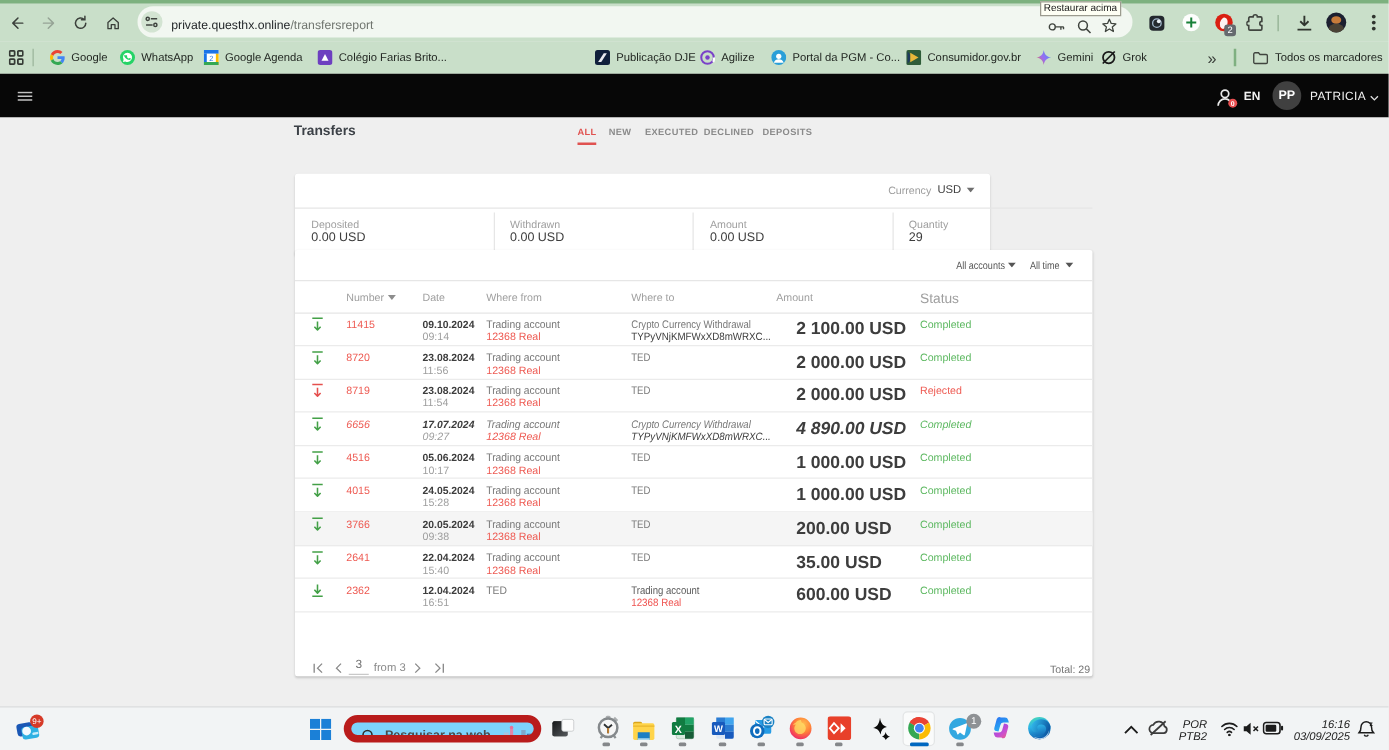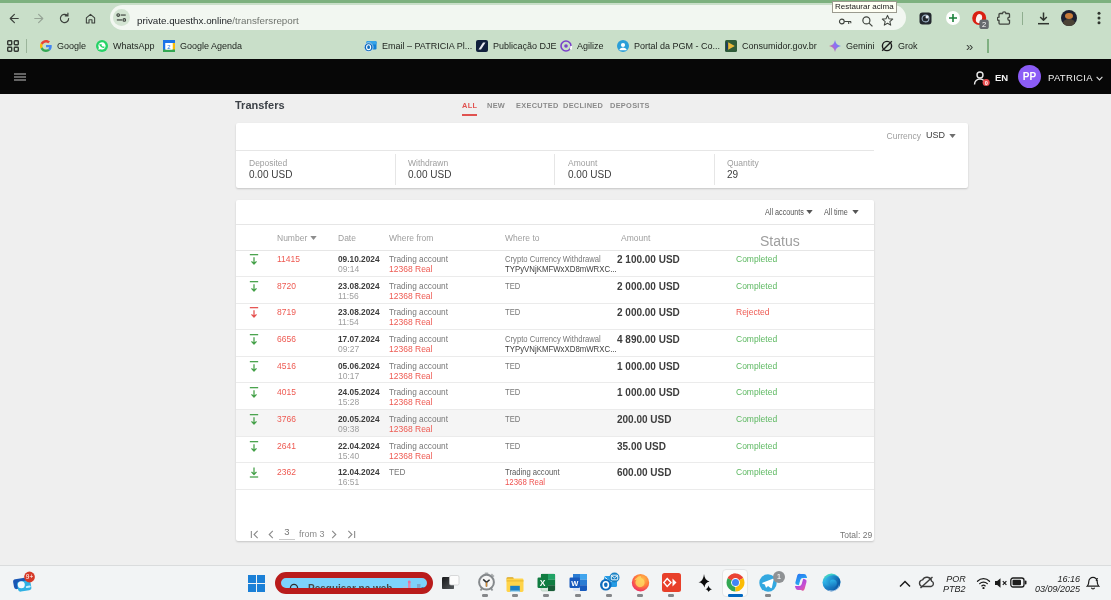--- a/index.html
+++ b/index.html
@@ -30,21 +30,21 @@
 
   
   .trow { position:absolute; left:0; width:638px; height:27px; border-bottom:1px solid #ebebeb; }
   .c-num { position:absolute; left:41px; top:4px; font-size:8.5px; color:#ee5a52; }
   .c-d1 { position:absolute; left:102px; top:4px; font-size:8.3px; font-weight:bold; color:#3d3d3d; }
   .c-d2 { position:absolute; left:102px; top:14px; font-size:8.5px; color:#9e9e9e; }
   .c-f1 { position:absolute; left:153px; top:4px; font-size:8.8px; color:#787878; transform:scaleX(0.94); transform-origin:0 0; }
   .c-f2 { position:absolute; left:153px; top:14px; font-size:8.5px; color:#ee5a52; }
   .c-t1 { position:absolute; left:269px; top:4px; font-size:8.8px; color:#787878; transform:scaleX(0.87); transform-origin:0 0; }
   .c-t2 { position:absolute; left:269px; top:14px; font-size:8.5px; color:#3d3d3d; transform:scaleX(0.92); transform-origin:0 0; }
-  .c-am { position:absolute; left:381px; top:4px; font-size:10px; font-weight:bold; color:#3d3d3d; }
+  .c-am { position:absolute; left:401px; top:4px; font-size:14px; font-weight:bold; color:#3d3d3d; }
   .c-st { position:absolute; left:500px; top:4px; font-size:8.5px; color:#5cb860; }
   .c-st.rej { color:#ee5a52; }
   .ticon { position:absolute; left:13px; top:3px; }
 
   
   #taskbar { left:0; top:565px; width:1111px; height:35px; background:#f2f4f5; border-top:1px solid #dadcdd; }
   .tbtxt { position:absolute; font-size:9px; color:#1c1c1c;font-style:italic; }
 </style>
 </head>
 <body>
@@ -165,30 +165,27 @@
           <rect x="0" y="0" width="12" height="12" fill="#fff"></rect>
           <path d="M0 0 H12 V3 H0 Z" fill="#1a73e8"></path>
           <path d="M0 3 H2.5 V12 H0 Z" fill="#1a73e8"></path>
           <path d="M9.5 3 H12 V12 H9.5 Z" fill="#fbbc04"></path>
           <path d="M0 9.5 H12 V12 H0 Z" fill="#34a853"></path>
           <rect x="2.5" y="3" width="7" height="6.5" fill="#fff"></rect>
           <text x="6" y="8.6" font-size="6" fill="#1a73e8" text-anchor="middle" font-family="Liberation Sans">2</text>
         </svg>
       </span>Google Agenda</div>
 
-
-  <div class="bm" style="left:364px;"><span class="fav">
-        <svg width="13" height="12" viewBox="0 0 13 12">
-          <rect x="2.5" y="1" width="10" height="8.5" rx="1.2" fill="#1180d7"></rect>
-          <rect x="2.5" y="1" width="10" height="3.5" rx="1.2" fill="#35a3e8"></rect>
-          <circle cx="4.6" cy="7.2" r="4.4" fill="#0f6cbd"></circle>
-          <circle cx="4.6" cy="7.2" r="4.4" fill="none" stroke="#fff" stroke-width="0.6"></circle>
-          <ellipse cx="4.6" cy="7.2" rx="2" ry="2.4" fill="none" stroke="#fff" stroke-width="1.1"></ellipse>
-        </svg>
-      </span>Email – PATRICIA Pl...</div>
+  <div class="bm" style="left:254px;"><span class="fav">
+        <svg width="12" height="12" viewBox="0 0 12 12">
+          <rect width="12" height="12" rx="2.4" fill="#6d3fc0"></rect>
+          <path d="M3.2 8.5 L6 3.2 L8.8 8.5 Z" fill="#fff"></path>
+        </svg>
+      </span>Colégio Farias Brito...</div>
+
 
   <div class="bm" style="left:476px;"><span class="fav">
         <svg width="12" height="12" viewBox="0 0 12 12">
           <rect width="12" height="12" rx="2" fill="#10203c"></rect>
           <path d="M2.5 9.5 L7 2.5 H9.5 L5 9.5 Z" fill="#e8eaf0"></path>
         </svg>
       </span>Publicação DJE</div>
 
   <div class="bm" style="left:560px;"><span class="fav">
         <svg width="12" height="12" viewBox="0 0 12 12">
@@ -229,51 +226,56 @@
 
   <div class="bm" style="left:881px;"><span class="fav">
         <svg width="12" height="12" viewBox="0 0 12 12">
           <circle cx="6" cy="6" r="4.6" fill="none" stroke="#1a1a1a" stroke-width="1.4"></circle>
           <path d="M1.2 10.8 L10.8 1.2" stroke="#1a1a1a" stroke-width="1.4"></path>
         </svg>
       </span>Grok</div>
 
   <div class="abs" style="left:966px;top:6px;font-size:13px;color:#3a3f3a;">»</div>
   <div class="abs" style="left:987px;top:6px;width:1.5px;height:14px;background:#7fb081;"></div>
+  <div class="bm" style="left:1002px;"><span class="fav">
+        <svg width="13" height="11" viewBox="0 0 13 11">
+          <path d="M1 2.2 a1 1 0 0 1 1 -1 h2.8 l1.2 1.4 h4.9 a1 1 0 0 1 1 1 v5.2 a1 1 0 0 1 -1 1 h-8.9 a1 1 0 0 1 -1 -1 Z" fill="none" stroke="#40453f" stroke-width="1.1"></path>
+        </svg>
+      </span>Todos os marcadores</div>
 </div>
 
 <div id="appheader" class="abs">
   <svg class="abs" style="left:14px;top:14px" width="12" height="8" viewBox="0 0 12 8">
       <g stroke="#c2c2c2" stroke-width="1.2">
         <path d="M0 1 H12 M0 4 H12 M0 7 H12"></path>
       </g>
     </svg>
   <svg class="abs" style="left:972px;top:11px" width="20" height="17" viewBox="0 0 20 17">
     <circle cx="8" cy="5" r="3" stroke="#e8e8e8" stroke-width="1.4" fill="none"></circle>
     <path d="M2.5 14.5 a5.5 5.5 0 0 1 11 0" stroke="#e8e8e8" stroke-width="1.4" fill="none"></path>
     <circle cx="14.2" cy="12.5" r="3.6" fill="#e94f51"></circle>
     <text x="14.2" y="15" font-size="5.5" fill="#fff" text-anchor="middle" font-family="Liberation Sans" font-weight="bold">0</text>
   </svg>
   <div class="abs" style="left:995px;top:13px;color:#f2f2f2;font-size:9.5px;font-weight:bold;">EN</div>
-  <div class="abs" style="left:1018px;top:6px;width:23px;height:23px;border-radius:50%;background:#8b5cf6;color:#fdfdfd;font-size:10px;font-weight:bold;text-align:center;line-height:23px;">PP</div>
+  <div class="abs" style="left:1018px;top:6px;width:23px;height:23px;border-radius:50%;background:#404040;color:#fdfdfd;font-size:10px;font-weight:bold;text-align:center;line-height:23px;">PP</div>
   <div class="abs" style="left:1048px;top:13px;color:#f2f2f2;font-size:9.5px;font-weight:500;letter-spacing:0.3px;">PATRICIA</div>
   <svg class="abs" style="left:1096px;top:17px" width="7" height="5" viewBox="0 0 9 6">
       <path d="M0.8 1 L4.5 4.8 L8.2 1" stroke="#dedede" stroke-width="1.4" fill="none"></path>
     </svg>
 </div>
 
 <div id="page" class="abs">
   <div class="abs" style="left:235px;top:5px;font-size:11px;font-weight:bold;color:#3c4147;">Transfers</div>
   <div class="tab" style="left:462px;color:#e05250;border-bottom:2px solid #e05250;padding-bottom:4px;">ALL</div>
   <div class="tab" style="left:487px;">NEW</div>
   <div class="tab" style="left:516px;">EXECUTED</div>
   <div class="tab" style="left:563px;">DECLINED</div>
   <div class="tab" style="left:610px;">DEPOSITS</div>
 
-  <div class="card" style="left:236px;top:29px;width:732px;height:65px;text-align:center;">
+  <div class="card" style="left:236px;top:45px;width:556px;height:65px;text-align:center;">
     <div class="abs lbl" style="right:47px;top:8px;">Currency</div>
     <div class="abs" style="right:23px;top:7px;font-size:9px;color:#3d3d3d;">USD</div>
     <svg class="abs" style="right:12px;top:11px" width="7" height="4" viewBox="0 0 8 5">
         <path d="M0 0 L4 5 L8 0 Z" fill="#6e6e6e"></path>
       </svg>
     <div class="abs" style="left:0;top:27px;width:638px;height:1px;background:#e6e6e6;"></div>
     <div class="abs" style="left:159px;top:31px;width:1px;height:31px;background:#e6e6e6;"></div>
     <div class="abs" style="left:318px;top:31px;width:1px;height:31px;background:#e6e6e6;"></div>
     <div class="abs" style="left:478px;top:31px;width:1px;height:31px;background:#e6e6e6;"></div>
     <div class="abs lbl" style="left:13px;top:35px;">Deposited</div>
@@ -298,21 +300,21 @@
     <div class="abs" style="left:0;top:24px;width:638px;height:1px;background:#e6e6e6;"></div>
 
     <div class="abs lbl" style="left:41px;top:33px;font-size:8.5px;">Number</div>
     <svg class="abs" style="left:74px;top:36px" width="7" height="4" viewBox="0 0 8 5">
         <path d="M0 0 L4 5 L8 0 Z" fill="#8d8d8d"></path>
       </svg>
     <div class="abs lbl" style="left:102px;top:33px;font-size:8.5px;">Date</div>
     <div class="abs lbl" style="left:153px;top:33px;font-size:8.5px;">Where from</div>
     <div class="abs lbl" style="left:269px;top:33px;font-size:8.5px;">Where to</div>
     <div class="abs lbl" style="left:385px;top:33px;font-size:8.5px;">Amount</div>
-    <div class="abs lbl" style="left:524px;top:33px;font-size:14px;">Status</div>
+    <div class="abs lbl" style="left:500px;top:33px;font-size:11px;">Status</div>
     <div class="abs" style="left:0;top:50px;width:638px;height:1px;background:#e6e6e6;"></div>
     <div id="rows" class="abs" style="left:0;top:50px;width:638px;">
       <div class="trow" style="top:0px;">
         <svg class="ticon" width="10" height="13" viewBox="0 0 12 14">
             <g stroke="#43a047" stroke-width="1.5" fill="none">
               <path d="M1 1.2 H11"></path>
               <path d="M6 4.2 V12 M3 9.2 L6 12.4 L9 9.2" stroke-linejoin="round"></path>
             </g>
           </svg>
         <div class="c-num">11415</div>
@@ -350,21 +352,21 @@
           </svg>
         <div class="c-num">8719</div>
           <div class="c-d1">23.08.2024</div>
           <div class="c-d2">11:54</div>
         <div class="c-f1">Trading account</div>
           <div class="c-f2">12368 Real</div>
         <div class="c-t1">TED</div>
         <div class="c-am">2 000.00 USD</div>
           <div class="c-st rej">Rejected</div>
       </div>
-      <div class="trow" style="top:80px;">
+      <div class="trow" style="top:80px;font-style:italic;">
         <svg class="ticon" width="10" height="13" viewBox="0 0 12 14">
             <g stroke="#43a047" stroke-width="1.5" fill="none">
               <path d="M1 1.2 H11"></path>
               <path d="M6 4.2 V12 M3 9.2 L6 12.4 L9 9.2" stroke-linejoin="round"></path>
             </g>
           </svg>
         <div class="c-num">6656</div>
           <div class="c-d1">17.07.2024</div>
           <div class="c-d2">09:27</div>
         <div class="c-f1">Trading account</div>

